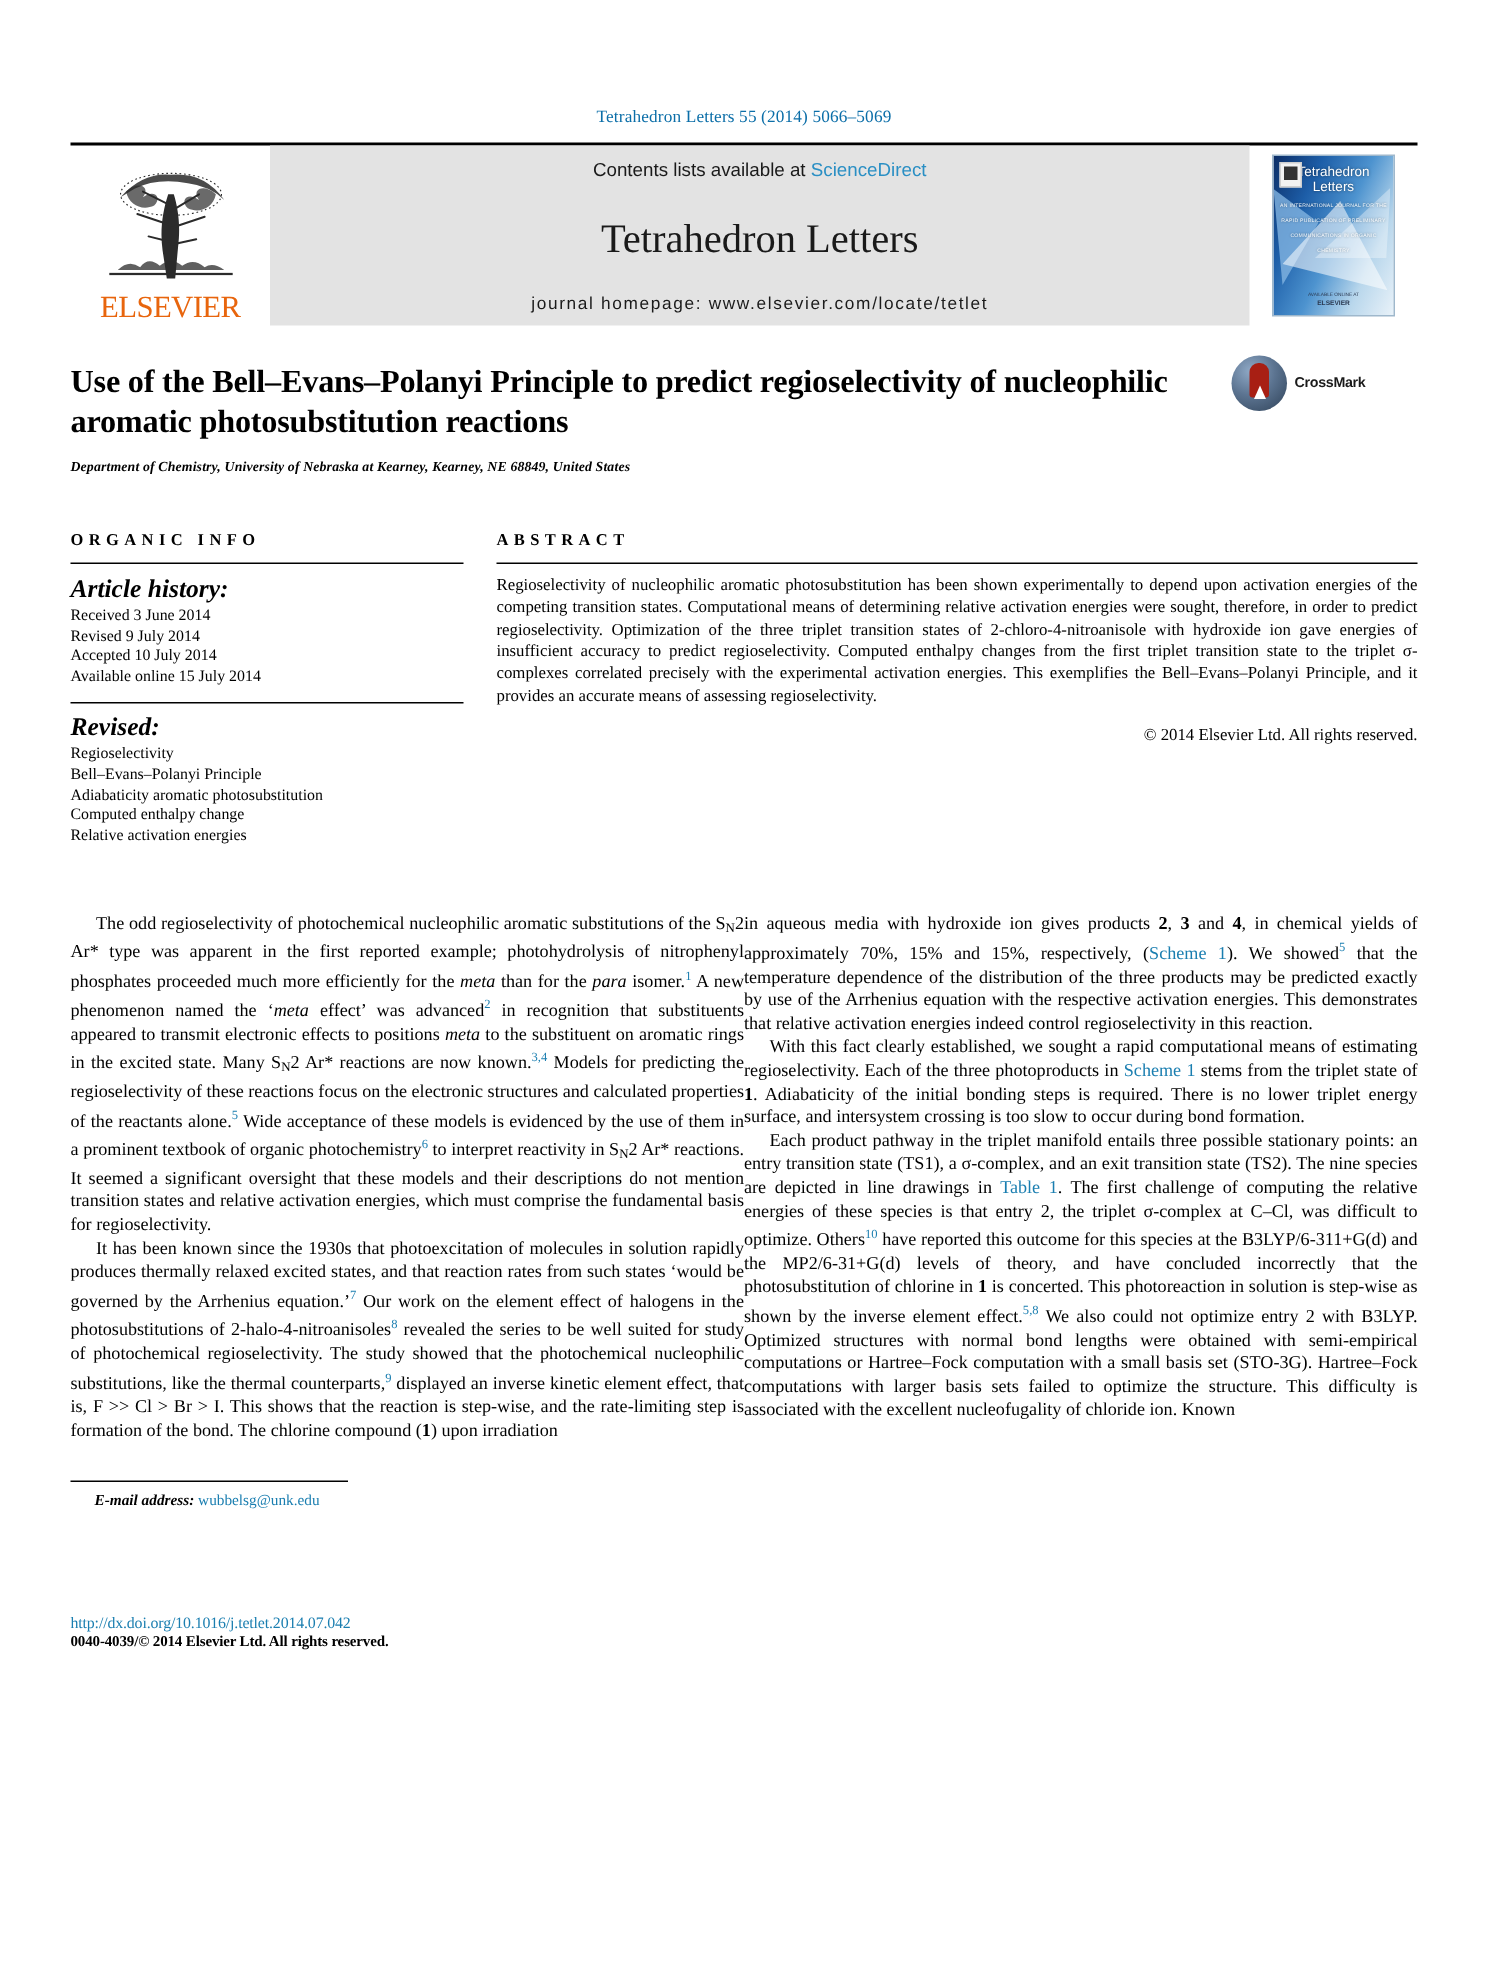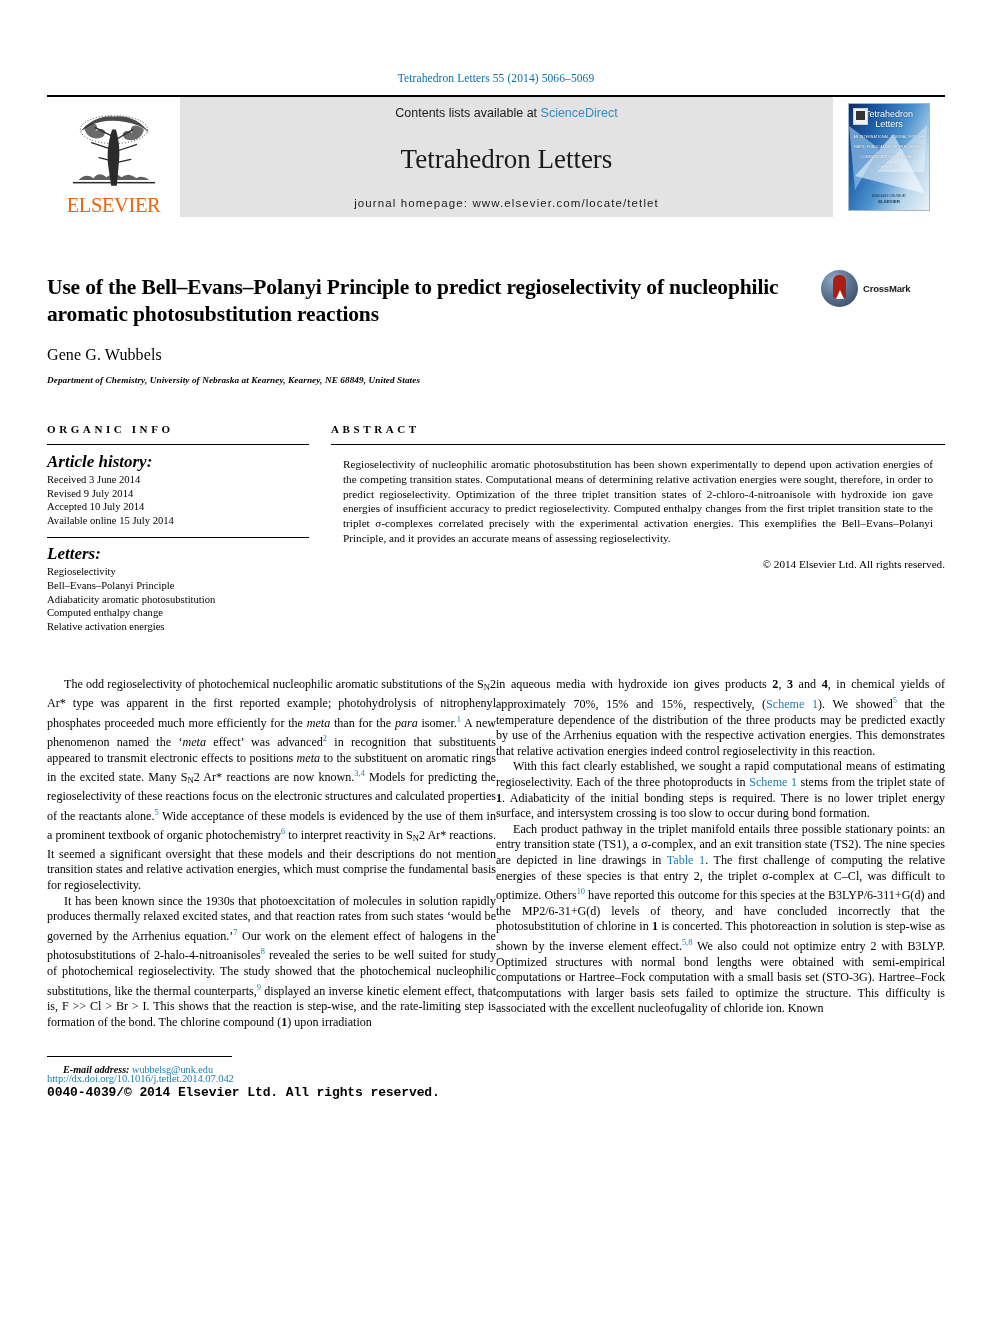--- a/index.html
+++ b/index.html
@@ -168,21 +168,21 @@
     font-family: "Liberation Sans", sans-serif;
     font-size: 3.2px;
     color: #2b3a52;
     z-index: 5;
     line-height: 5px;
   }
   .cover-foot b { font-size: 4.4px; }
 
   
   .title-block {
-    margin-top: 57px;
+    margin-top: 24px;
     position: relative;
     padding-right: 120px;
   }
   .art-title {
     font-family: "Liberation Serif", serif;
     font-size: 21.5px;
     font-weight: bold;
     line-height: 27px;
     letter-spacing: -0.15px;
     margin: 0;
@@ -273,21 +273,21 @@
     margin: 0 0 1px 0;
   }
   .info-line {
     font-size: 10.6px;
     line-height: 13.6px;
   }
   .abs-body {
     font-size: 11.2px;
     line-height: 14.8px;
     text-align: justify;
-    margin: 12px;
+    margin: 0;
   }
   .abs-copy {
     font-size: 11.2px;
     text-align: right;
     margin-top: 12px;
   }
 
   
   .body-cols {
     margin-top: 44px;
@@ -329,25 +329,24 @@
     bottom: 28px;
     width: 500px;
   }
   .doi {
     font-size: 10.6px;
     color: #1a7eb0;
     letter-spacing: -0.1px;
     font-family: Liberation Serif, serif;
   }
   .issn {
-    font-size: 13px;
+    font-size: 10px;
     font-weight: bold;
     margin-top: 1px;
     letter-spacing: -0.1px;
-    font-family: Liberation Mono, monospace;
   }
 </style>
 </head>
 <body>
 
 <div class="page">
 
   <div class="runhead">Tetrahedron Letters 55 (2014) 5066–5069</div>
 
   <div class="masthead">
@@ -391,41 +390,40 @@
         <div class="cover-foot">
           <div>AVAILABLE ONLINE AT</div>
           <b>ELSEVIER</b>
         </div>
       </div>
     </div>
   </div>
 
   <div class="title-block">
     <h1 class="art-title">Use of the Bell–Evans–Polanyi Principle to predict regioselectivity of nucleophilic aromatic photosubstitution reactions</h1>
-    <div class="authors">Gene G. Wubbels</div>
     <div class="affil">Department of Chemistry, University of Nebraska at Kearney, Kearney, NE 68849, United States</div>
 
     <div class="crossmark">
       <div class="cm-badge"></div>
       <div class="cm-text">CrossMark</div>
     </div>
   </div>
 
   <div class="info-abstract">
 
     <div class="col-info">
       <div class="sec-head">ORGANIC INFO</div>
       <div class="rule"></div>
       <div class="info-label">Article history:</div>
       <div class="info-line">Received 3 June 2014</div>
       <div class="info-line">Revised 9 July 2014</div>
       <div class="info-line">Accepted 10 July 2014</div>
       <div class="info-line">Available online 15 July 2014</div>
       <div class="rule-thin"></div>
-      <div class="info-label">Letters:</div>
+      <div class="info-label">Revised:</div>
       <div class="info-line">Regioselectivity</div>
       <div class="info-line">Bell–Evans–Polanyi Principle</div>
       <div class="info-line">Adiabaticity aromatic photosubstitution</div>
       <div class="info-line">Computed enthalpy change</div>
       <div class="info-line">Relative activation energies</div>
     </div>
 
     <div class="col-abs">
       <div class="sec-head">ABSTRACT</div>
       <div class="rule"></div>

